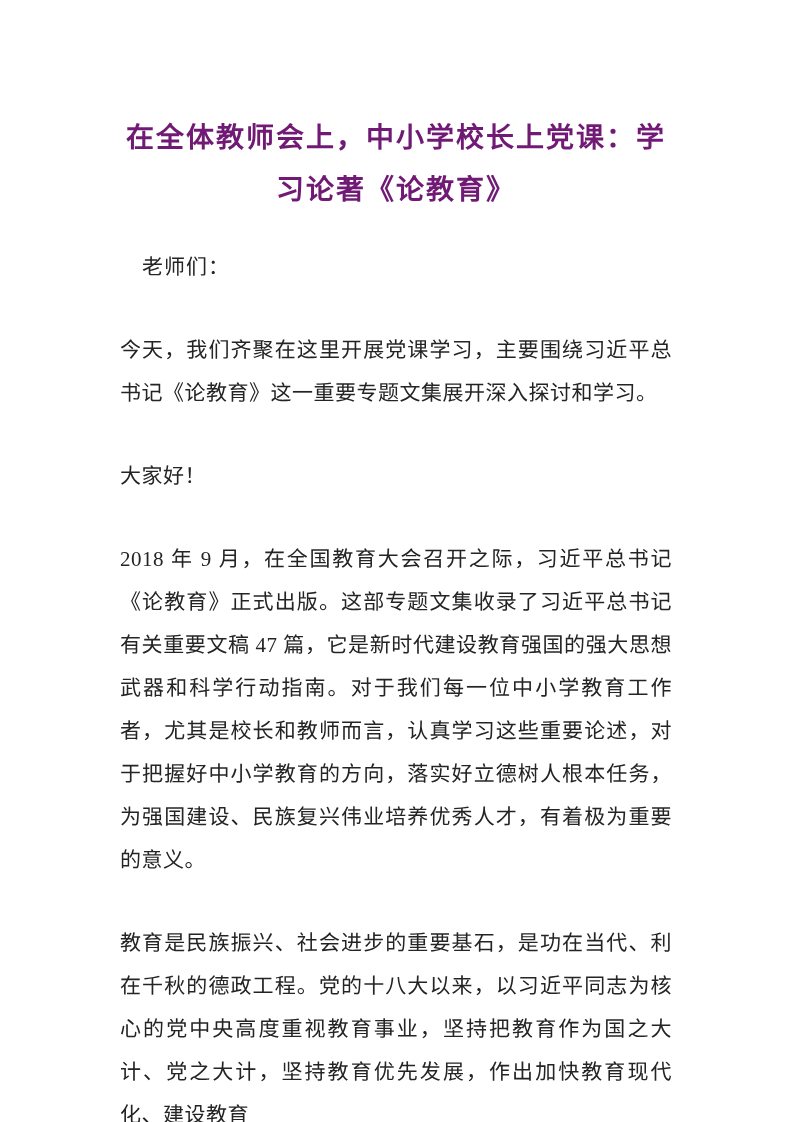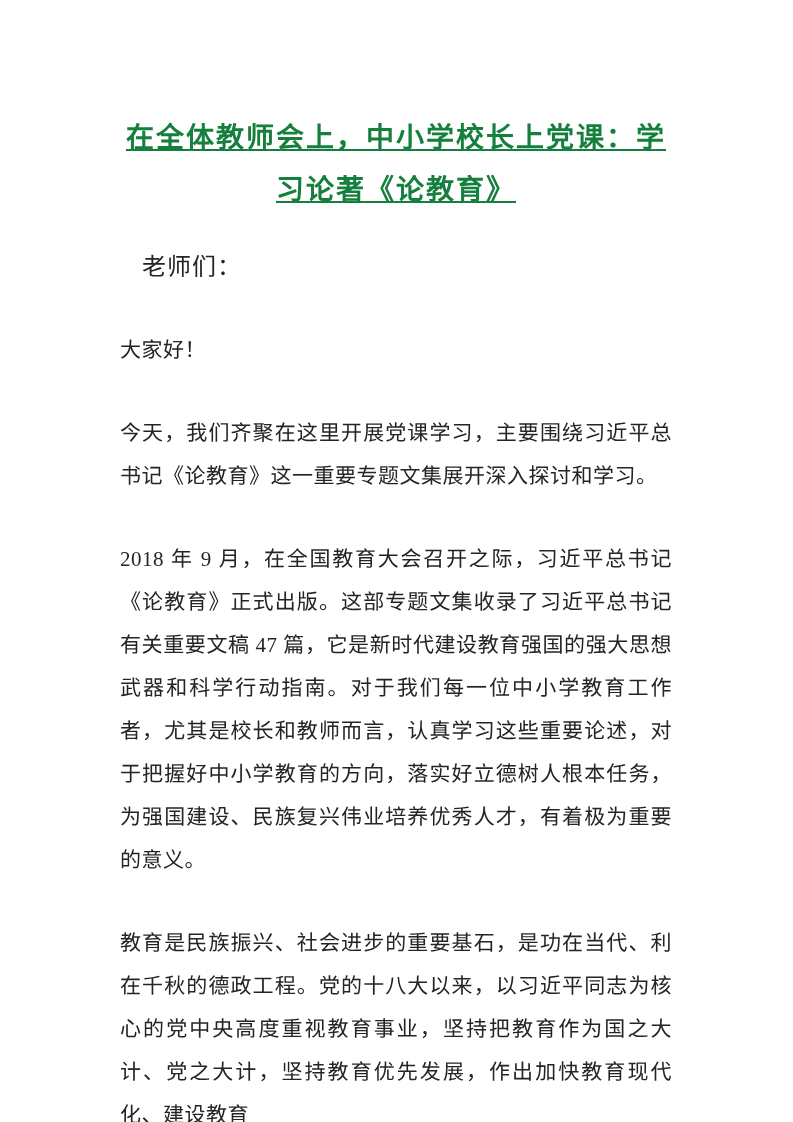--- a/index.html
+++ b/index.html
@@ -27,44 +27,44 @@
     line-height: 52px;
     font-weight: bold;
     text-align: center;
     letter-spacing: 2px;
     color: #1c1c1c;
     font-family: "Liberation Serif", "DejaVu Serif", serif;
   }
   .salutation {
     margin: 0 0 40px 0;
     padding-left: 22px;
-    font-size: 24px;
+    font-size: 21px;
     line-height: 43px;
     letter-spacing: 1px;
   }
   .para {
     margin: 0 0 40px 0;
     font-size: 21px;
     line-height: 43px;
     letter-spacing: 0.5px;
     text-align: justify;
     text-justify: inter-character;
   }
   .para:last-child {
     margin-bottom: 0;
   }
 </style>
 </head>
 <body style="background: rgb(255, 255, 255);">
 
 <div class="page" style="color: rgb(36, 36, 36);">
-  <h1 class="doc-title" style="color: #15803d; text-decoration: underline;">在全体教师会上，中小学校长上党课：学习论著《论教育》</h1>
+  <h1 class="doc-title" style="color: #701a75;">在全体教师会上，中小学校长上党课：学习论著《论教育》</h1>
 
   <p class="salutation">老师们：</p>
 
+  <p class="para">今天，我们齐聚在这里开展党课学习，主要围绕习近平总书记《论教育》这一重要专题文集展开深入探讨和学习。</p>
+
   <p class="para">大家好！</p>
-
-  <p class="para">今天，我们齐聚在这里开展党课学习，主要围绕习近平总书记《论教育》这一重要专题文集展开深入探讨和学习。</p>
 
   <p class="para">2018 年 9 月，在全国教育大会召开之际，习近平总书记《论教育》正式出版。这部专题文集收录了习近平总书记有关重要文稿 47 篇，它是新时代建设教育强国的强大思想武器和科学行动指南。对于我们每一位中小学教育工作者，尤其是校长和教师而言，认真学习这些重要论述，对于把握好中小学教育的方向，落实好立德树人根本任务，为强国建设、民族复兴伟业培养优秀人才，有着极为重要的意义。</p>
 
   <p class="para">教育是民族振兴、社会进步的重要基石，是功在当代、利在千秋的德政工程。党的十八大以来，以习近平同志为核心的党中央高度重视教育事业，坚持把教育作为国之大计、党之大计，坚持教育优先发展，作出加快教育现代化、建设教育</p>
 </div>
 
 </body></html>

